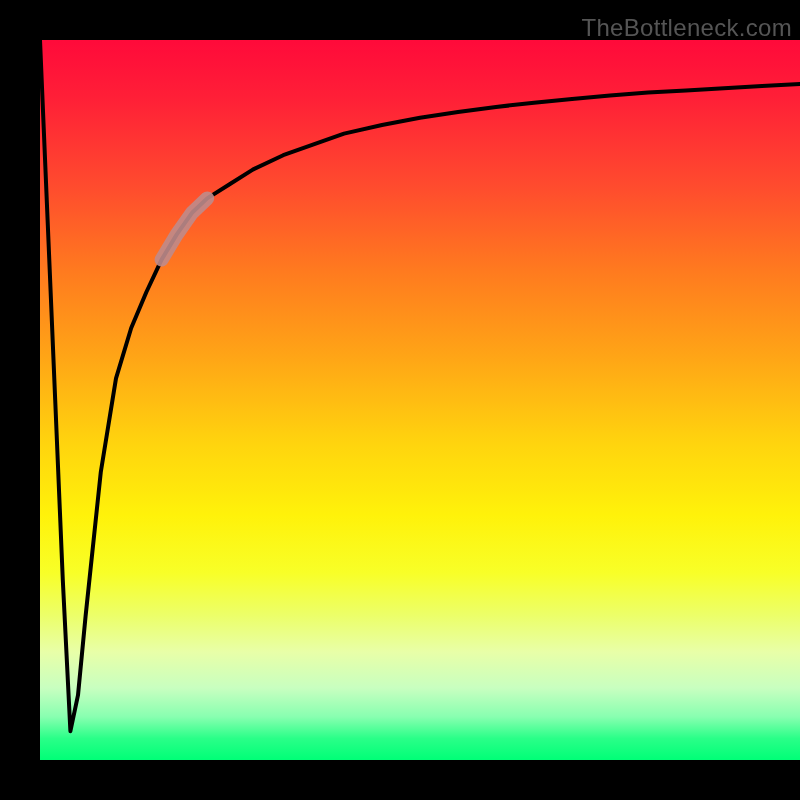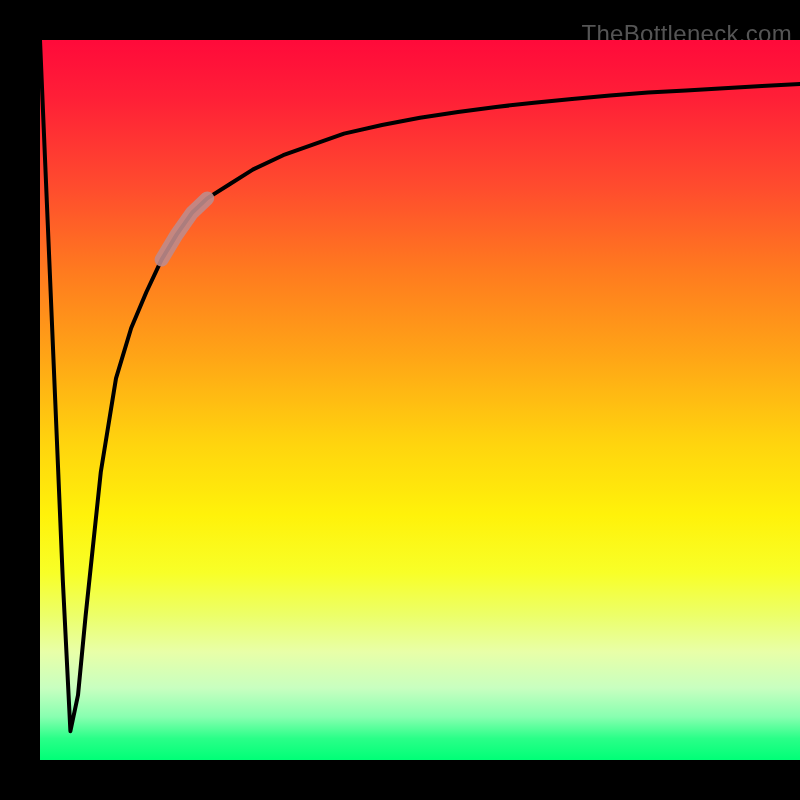--- a/index.html
+++ b/index.html
@@ -44,21 +44,21 @@
   }
   .plot-area svg {
     position: absolute;
     inset: 0;
     width: 100%;
     height: 100%;
     display: block;
   }
   .watermark {
     position: absolute;
-    top: 20px;
+    top: 14px;
     right: 8px;
     color: #555;
     font-size: 24px;
     letter-spacing: 0.3px;
     font-weight: 400;
     user-select: none;
   }
 </style>
 </head>
 <body>

